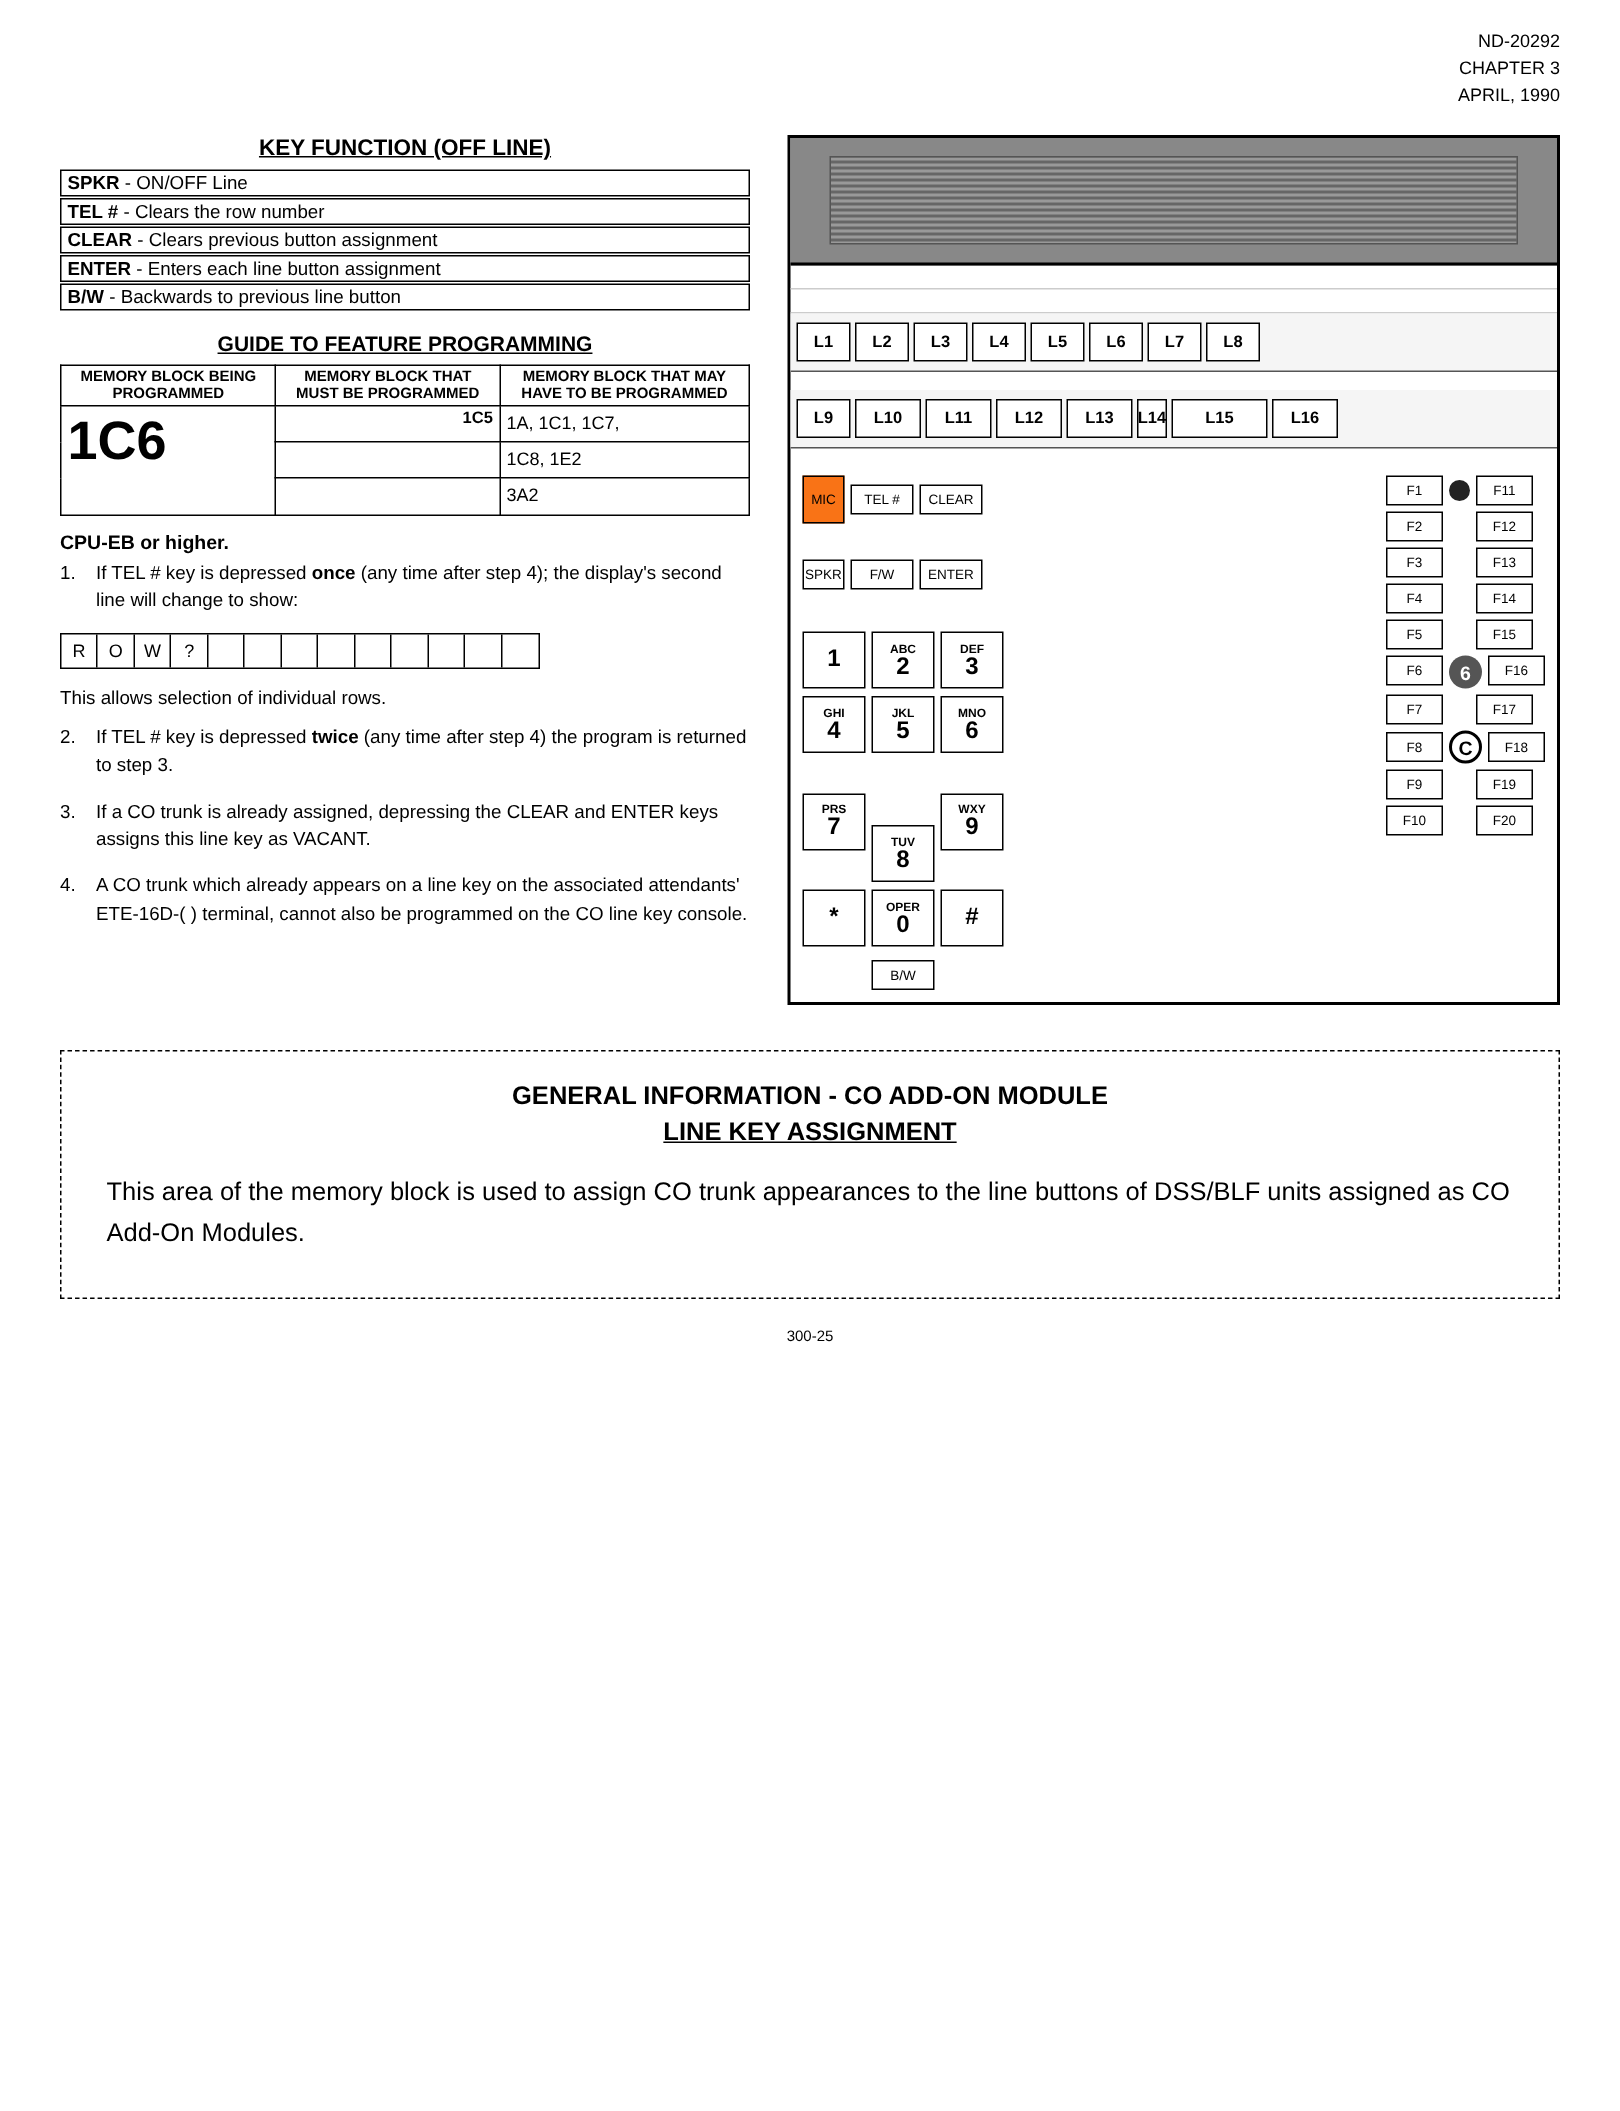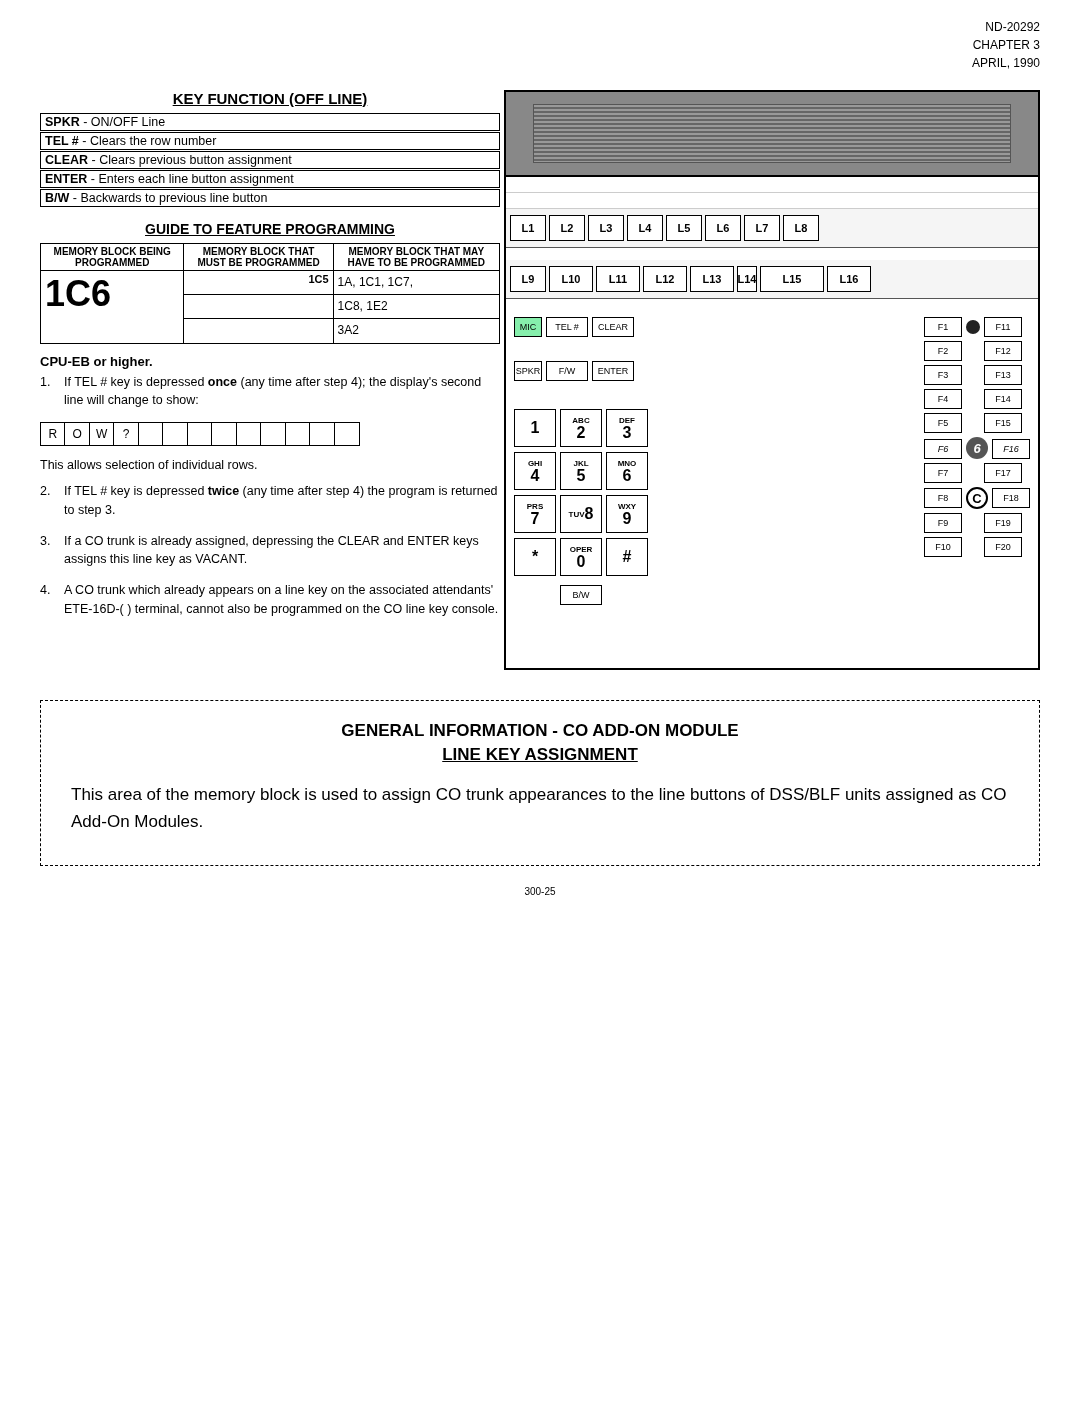--- a/index.html
+++ b/index.html
@@ -21,21 +21,21 @@
       position: absolute;
       top: 18px;
       right: 40px;
       text-align: right;
       font-size: 12px;
       line-height: 1.5;
     }
     
     .main-content {
       display: flex;
-      gap: 4px;
+      gap: 25px;
       margin-top: 60px;
     }
     
     .left-col {
       flex: 0 0 460px;
     }
     
     .right-col {
       flex: 1;
       border: 2px solid #000;
@@ -445,21 +445,21 @@
         <div class="l-btn" style="width:44px;">L16</div>
       </div>
 
       <div style="height:14px;"></div>
 
       <div style="display:flex; padding: 4px 8px; gap:6px;">
 
         <div style="display:flex; flex-direction:column; gap:5px;">
 
           <div class="keypad-row">
-            <div style="width:28px;height:20px;border:1px solid #000;background:#86efac;display:flex;align-items:center;justify-content:center;font-size:9px;">MIC</div>
+            <div style="width:28px;height:32px;border:1px solid #000;background:#f97316;display:flex;align-items:center;justify-content:center;font-size:9px;">MIC</div>
             <div style="width:42px;height:20px;border:1px solid #000;background:#fff;display:flex;align-items:center;justify-content:center;font-size:9px;">TEL #</div>
             <div style="width:42px;height:20px;border:1px solid #000;background:#fff;display:flex;align-items:center;justify-content:center;font-size:9px;">CLEAR</div>
           </div>
 
           <div style="height:14px;"></div>
 
           <div class="keypad-row">
             <div style="width:28px;height:20px;border:1px solid #000;background:#fff;display:flex;align-items:center;justify-content:center;font-size:9px;">SPKR</div>
             <div style="width:42px;height:20px;border:1px solid #000;background:#fff;display:flex;align-items:center;justify-content:center;font-size:9px;">F/W</div>
             <div style="width:42px;height:20px;border:1px solid #000;background:#fff;display:flex;align-items:center;justify-content:center;font-size:9px;">ENTER</div>
@@ -495,21 +495,21 @@
               <span style="font-size:8px;">MNO</span>
               <span class="main-num">6</span>
             </div>
           </div>
 
           <div class="keypad-row">
             <div class="key-btn key-num" style="flex-direction:column;">
               <span style="font-size:8px;">PRS</span>
               <span class="main-num">7</span>
             </div>
-            <div class="key-btn key-num" style="flex-direction:row;">
+            <div class="key-btn key-num" style="flex-direction:column;margin-top:43px;">
               <span style="font-size:8px;">TUV</span>
               <span class="main-num">8</span>
             </div>
             <div class="key-btn key-num" style="flex-direction:column;">
               <span style="font-size:8px;">WXY</span>
               <span class="main-num">9</span>
             </div>
           </div>
 
           <div class="keypad-row">
@@ -551,21 +551,21 @@
           <div style="display:flex;align-items:center;gap:4px;margin-bottom:2px;">
             <div class="f-btn">F4</div>
             <div style="width:14px;"></div>
             <div class="f-btn">F14</div>
           </div>
           <div style="display:flex;align-items:center;gap:4px;margin-bottom:2px;">
             <div class="f-btn">F5</div>
             <div style="width:14px;"></div>
             <div class="f-btn">F15</div>
           </div>
-          <div style="display:flex;align-items:flex-end;gap:4px;margin-bottom:2px;font-style:italic;">
+          <div style="display:flex;align-items:flex-start;gap:4px;margin-bottom:2px;">
             <div class="f-btn">F6</div>
             <div class="f-circle-6">6</div>
             <div class="f-btn">F16</div>
           </div>
           <div style="display:flex;align-items:center;gap:4px;margin-bottom:2px;">
             <div class="f-btn">F7</div>
             <div style="width:14px;"></div>
             <div class="f-btn">F17</div>
           </div>
           <div style="display:flex;align-items:center;gap:4px;margin-bottom:2px;">

